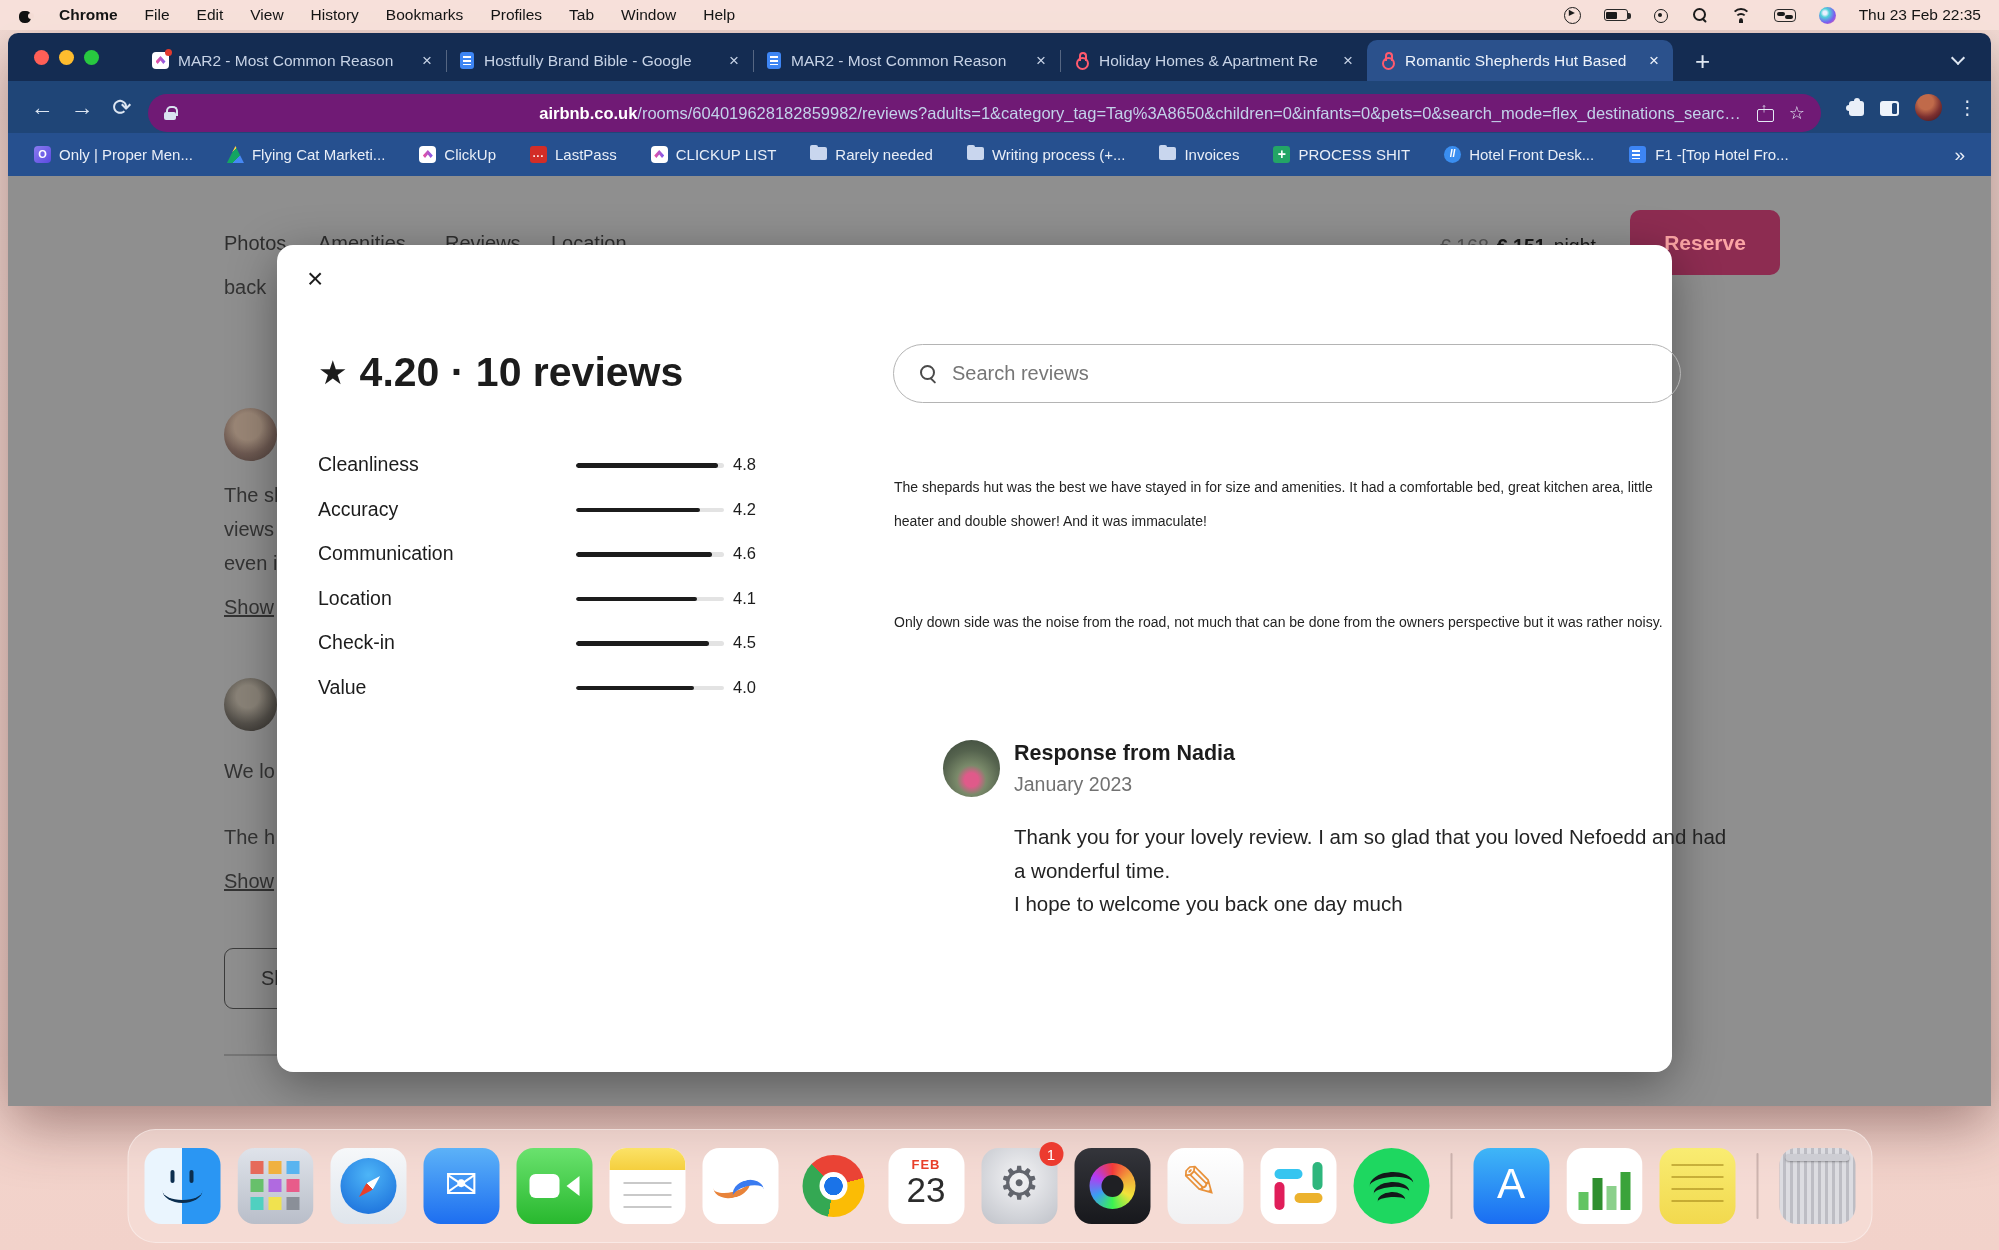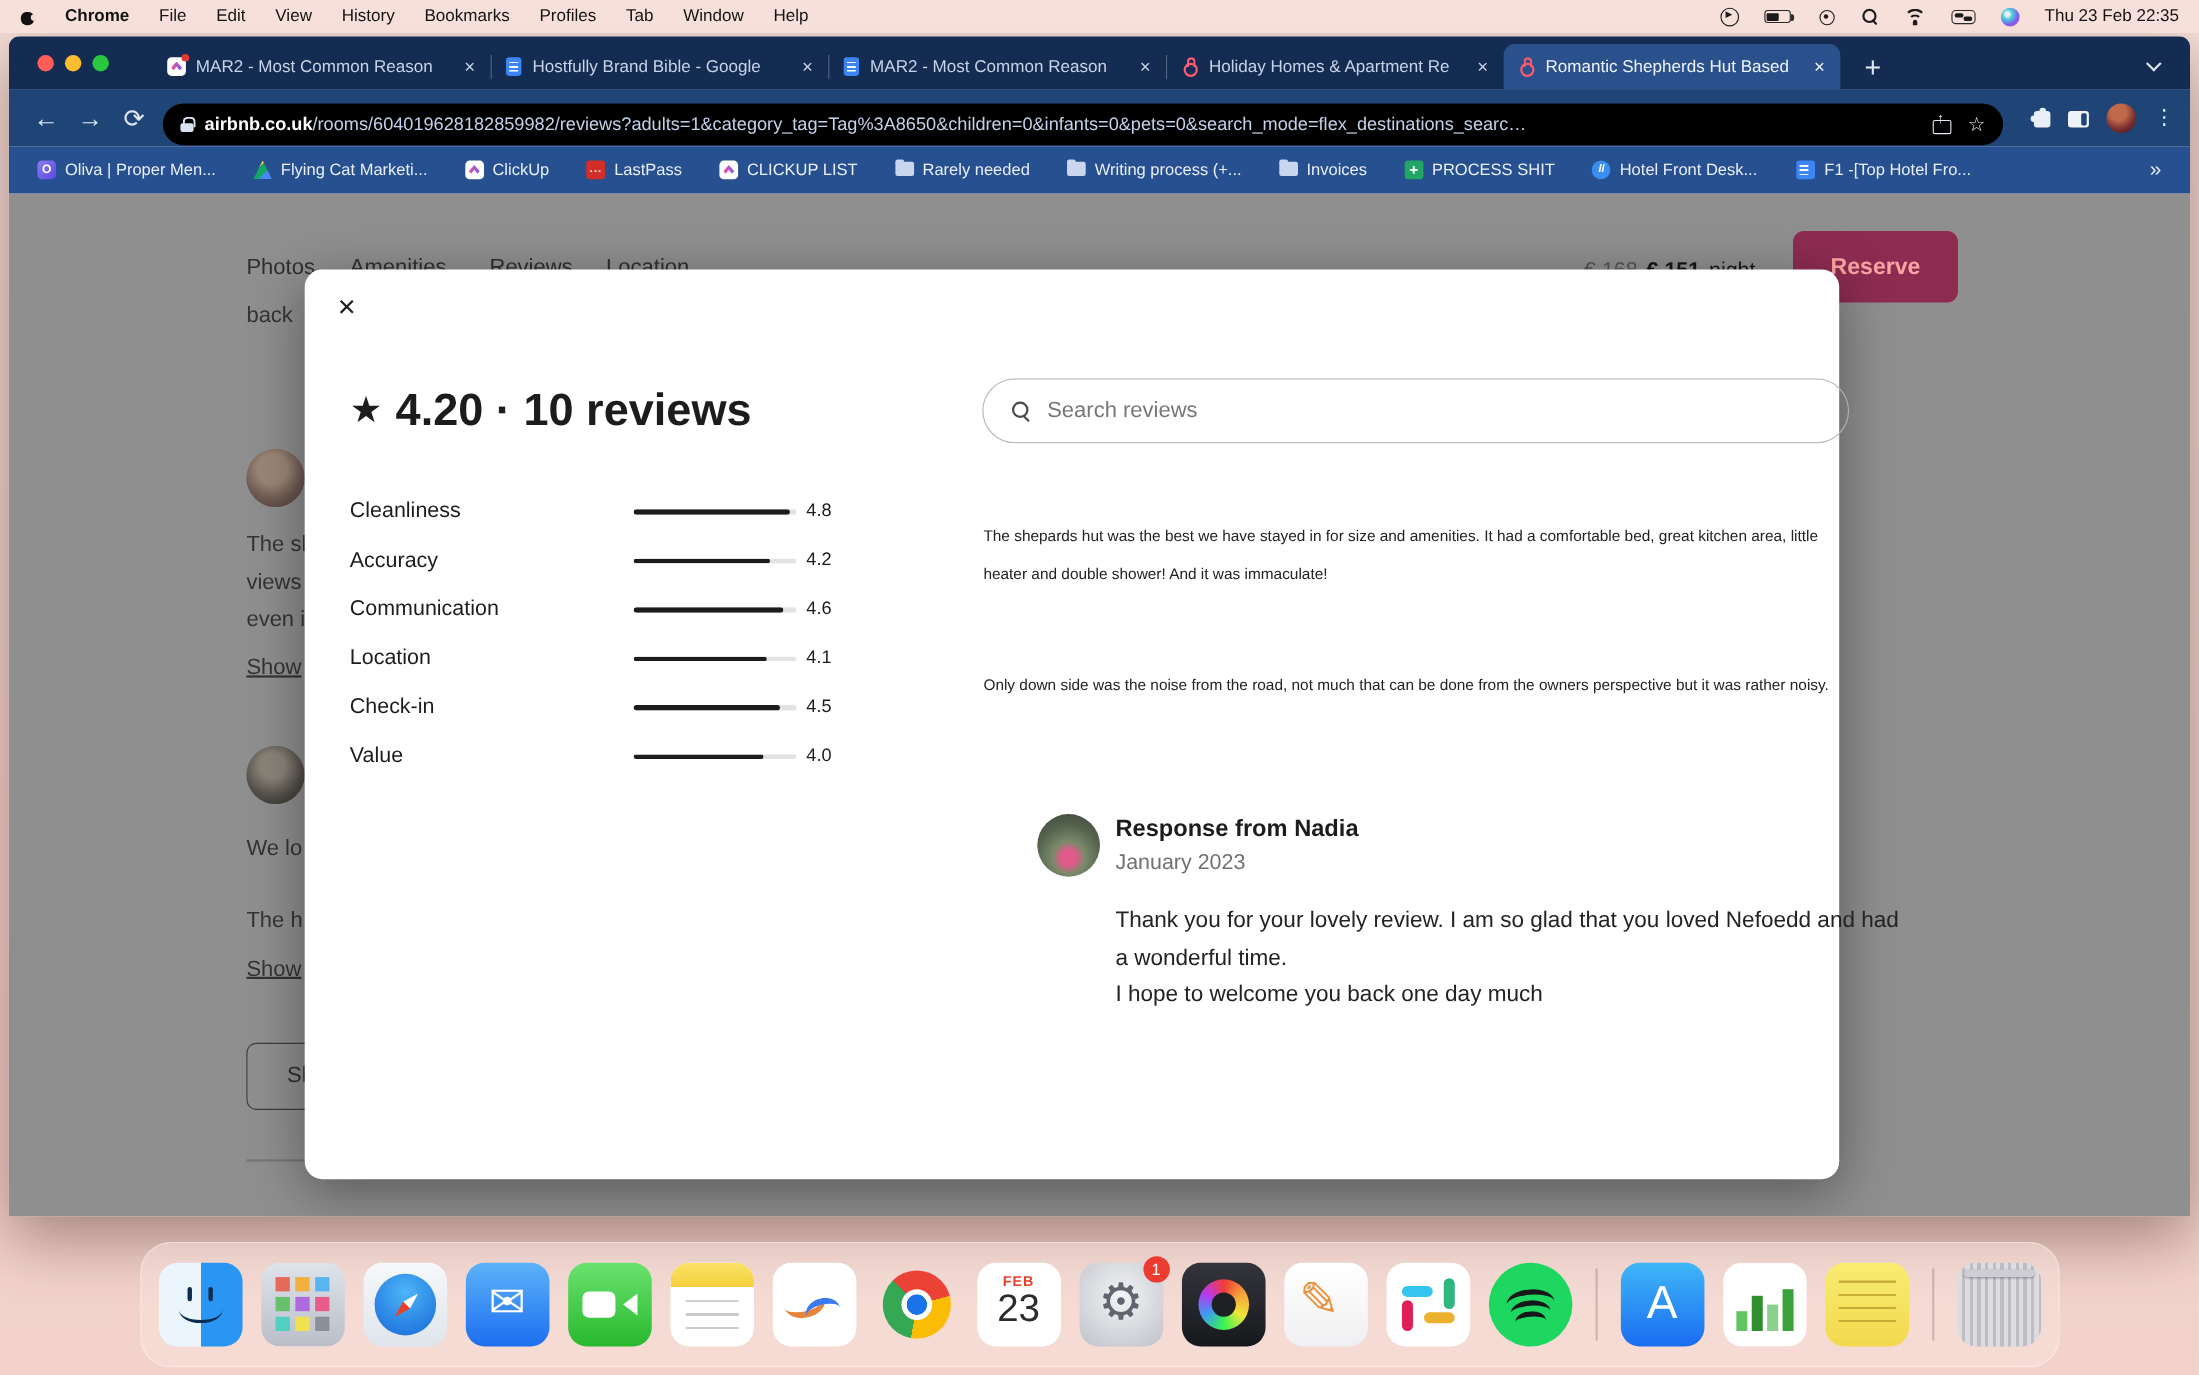--- a/index.html
+++ b/index.html
@@ -61,21 +61,21 @@
       background:linear-gradient(90deg,#f0509c,#7b5cf0); clip-path:polygon(50% 0,100% 70%,78% 100%,50% 55%,22% 100%,0 70%); }
   .fav-clickup.badge::after { content:""; position:absolute; right:-3px; top:-3px; width:7px; height:7px; background:#e23a2e; border-radius:50%; }
   .fav-docs { width:14px; background:#3d85f4; border-radius:3px; margin:0 1px; }
   .fav-docs::before { content:""; position:absolute; left:3px; top:4px; width:8px; height:9px;
       background:repeating-linear-gradient(#fff 0 1.6px, transparent 1.6px 4px); }
   .fav-airbnb::before { content:""; position:absolute; left:3px; top:5px; width:9px; height:9px; border:2px solid #ff5a6e; border-radius:50%; }
   .fav-airbnb::after { content:""; position:absolute; left:5.5px; top:0; width:4px; height:7px; border:2px solid #ff5a6e; border-bottom:none; border-radius:4px 4px 0 0; }
 
   .toolbar { height:52px; background:#1f4577; display:flex; align-items:center; padding:0 14px; }
   .navbtn { color:#dde6f2; font-size:23px; width:40px; text-align:center; }
-  .omnibox { flex:1; height:38px; margin:12px 12px 0 6px; background:#000000; border-radius:19px; display:flex; align-items:center; padding:0 16px; color:#fff; }
+  .omnibox { flex:1; height:38px; margin:12px 12px 0 6px; background:#701a75; border-radius:19px; display:flex; align-items:center; padding:0 16px; color:#fff;text-align:right; }
   .lock { position:relative; width:12px; height:14px; margin-right:10px; flex:none; }
   .lock::before { content:""; position:absolute; left:0; bottom:0; width:12px; height:8px; background:#d9e2f0; border-radius:2px; }
   .lock::after { content:""; position:absolute; left:2px; top:0; width:8px; height:8px; border:2px solid #d9e2f0; border-bottom:none; border-radius:5px 5px 0 0; }
   .url { font-size:16.5px; white-space:nowrap; overflow:hidden; flex:1; color:#c3d2ea; }
   .url b { color:#ffffff; font-weight:bold; }
   .ob-ic { margin-left:16px; color:#e3eaf5; font-size:18px; position:relative; flex:none; }
   .i-share { width:16px; height:18px; }
   .i-share::before { content:""; position:absolute; left:0; bottom:0; width:15px; height:11px; border:1.8px solid #e3eaf5; border-radius:2px; }
   .i-share::after { content:"↑"; position:absolute; left:4px; top:-4px; font-size:13px; color:#e3eaf5; background:transparent; }
   .i-puzzle { width:15px; height:15px; background:#e9eff8; border-radius:3px; margin-top:2px; }
@@ -307,21 +307,21 @@
     </div>
     <span class="ob-ic i-puzzle"></span>
     <span class="ob-ic i-panel"></span>
     <span class="ob-ic i-avatar"></span>
     <span class="ob-ic i-dots">⋮</span>
   </div>
 
   <div class="bookmarks">
     <div class="bm">
         <span class="bmi bmi-o">O</span>
-        <span>Oliva | Proper Men...</span>
+        <span>Only | Proper Men...</span>
       </div>
     <div class="bm">
         <span class="bmi bmi-drive"></span>
         <span>Flying Cat Marketi...</span>
       </div>
     <div class="bm">
         <span class="bmi fav-clickup"></span>
         <span>ClickUp</span>
       </div>
     <div class="bm">

